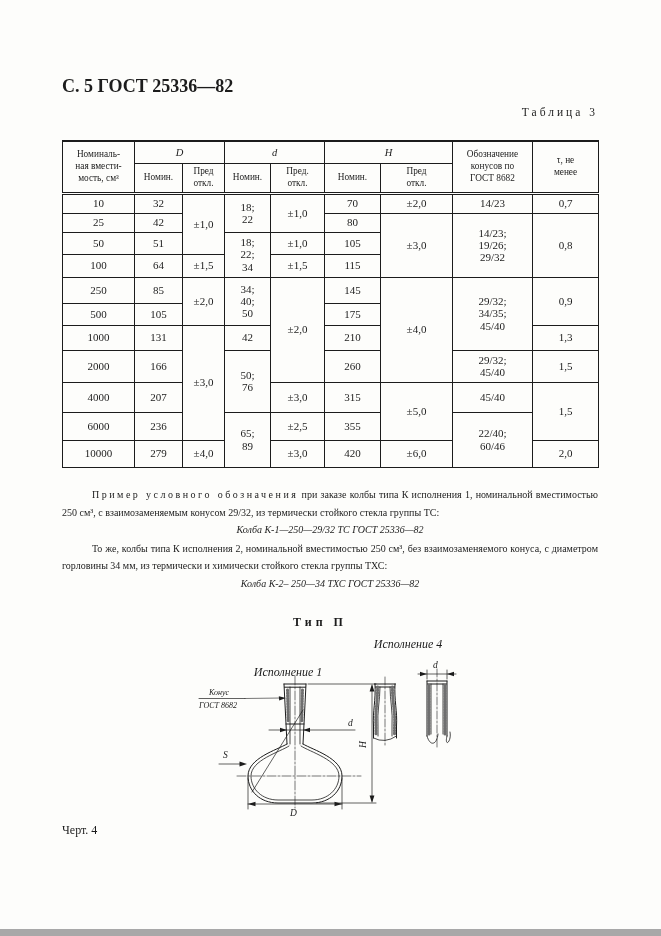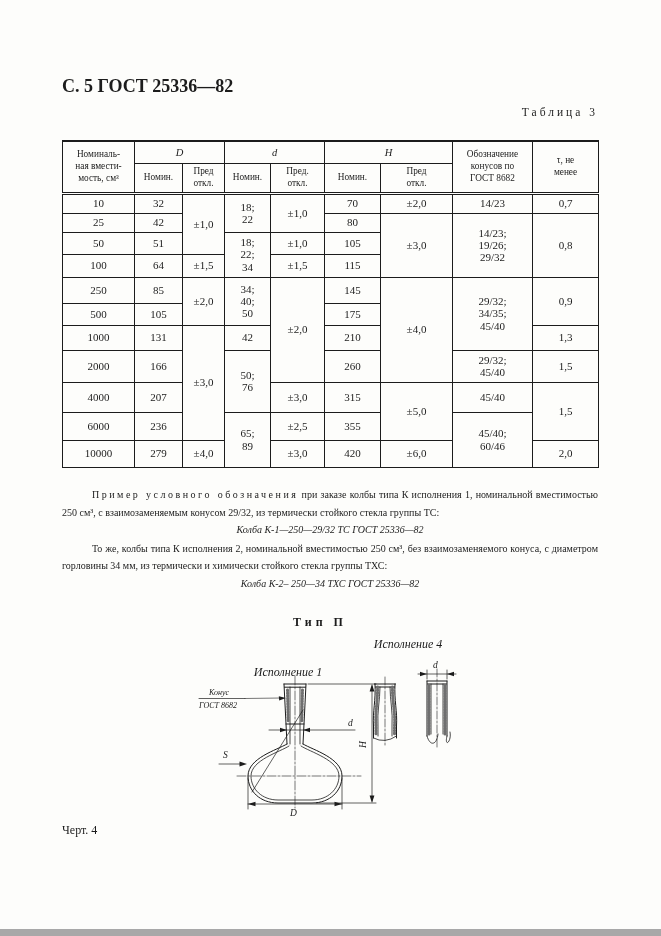--- a/index.html
+++ b/index.html
@@ -189,21 +189,21 @@
           <td>45/40</td>
           <td rowspan="2">1,5</td>
         </tr>
         <tr>
           <td>6000</td>
           <td>236</td>
           <td rowspan="2">65;
 89</td>
           <td>±2,5</td>
           <td>355</td>
-          <td rowspan="2">45/40;
+          <td rowspan="2">22/40;
 60/46</td>
         </tr>
         <tr>
           <td>10000</td>
           <td>279</td>
           <td>±4,0</td>
           <td>±3,0</td>
           <td>420</td>
           <td>±6,0</td>
           <td>2,0</td>

